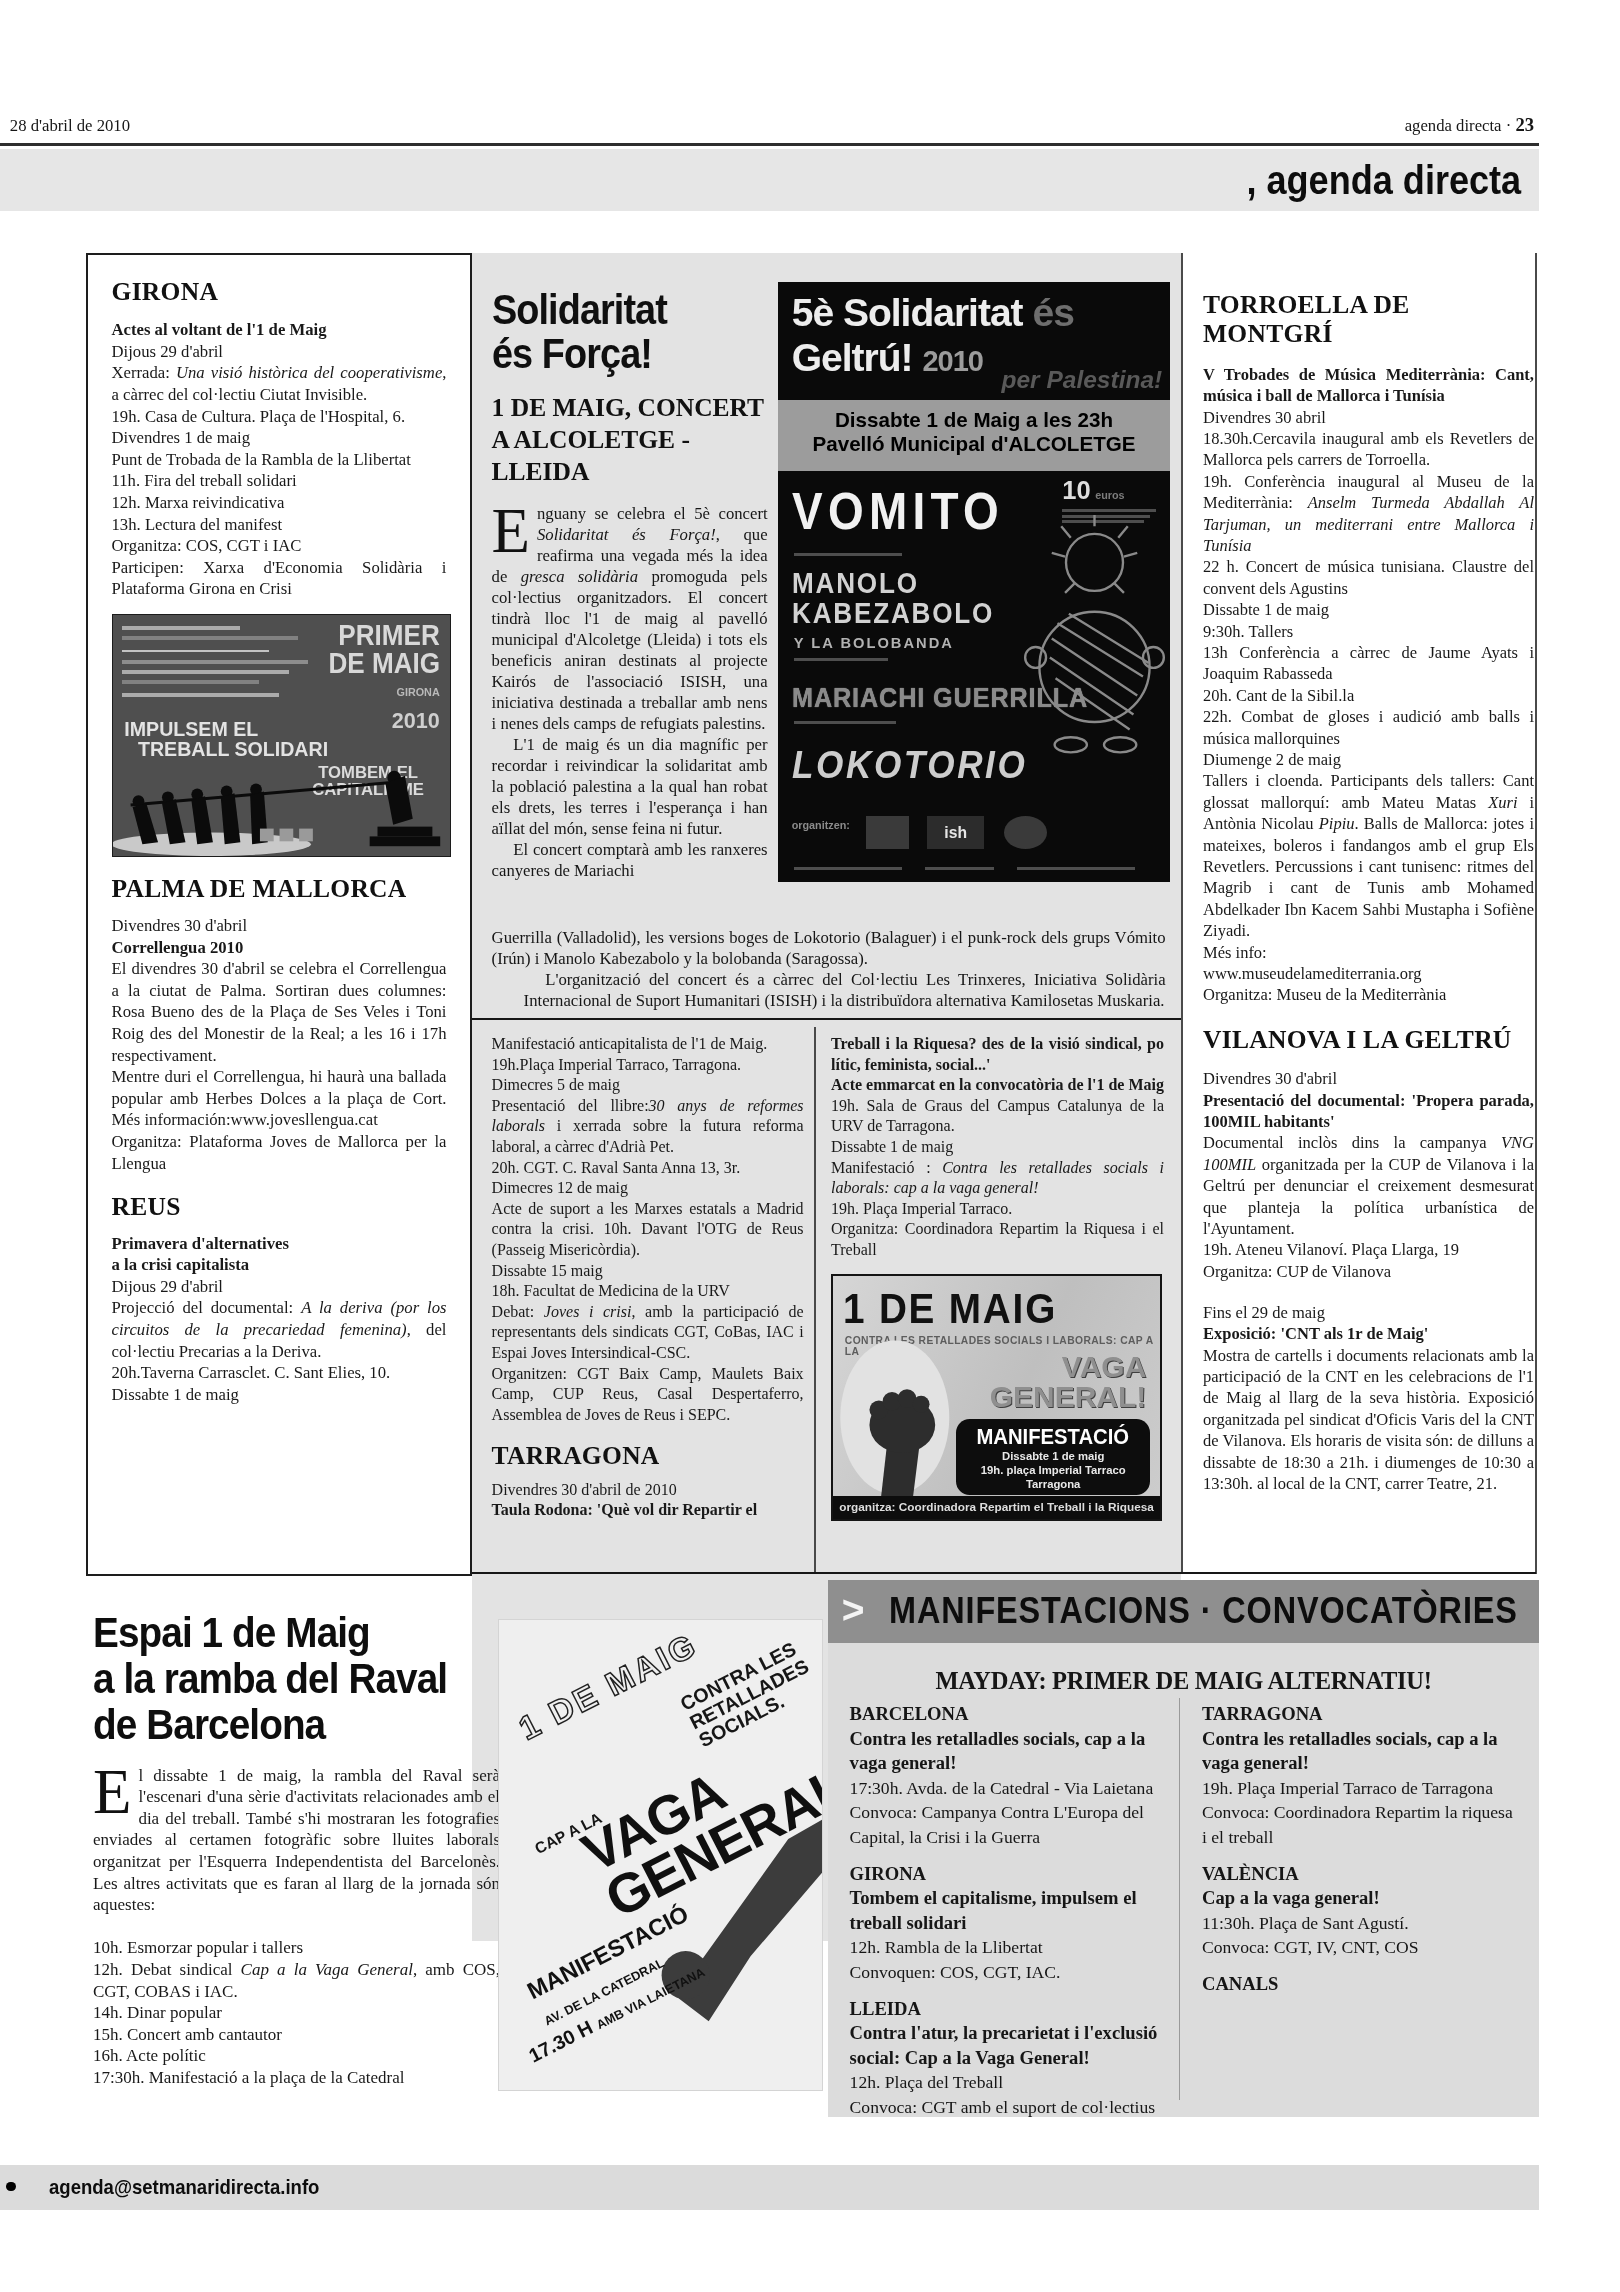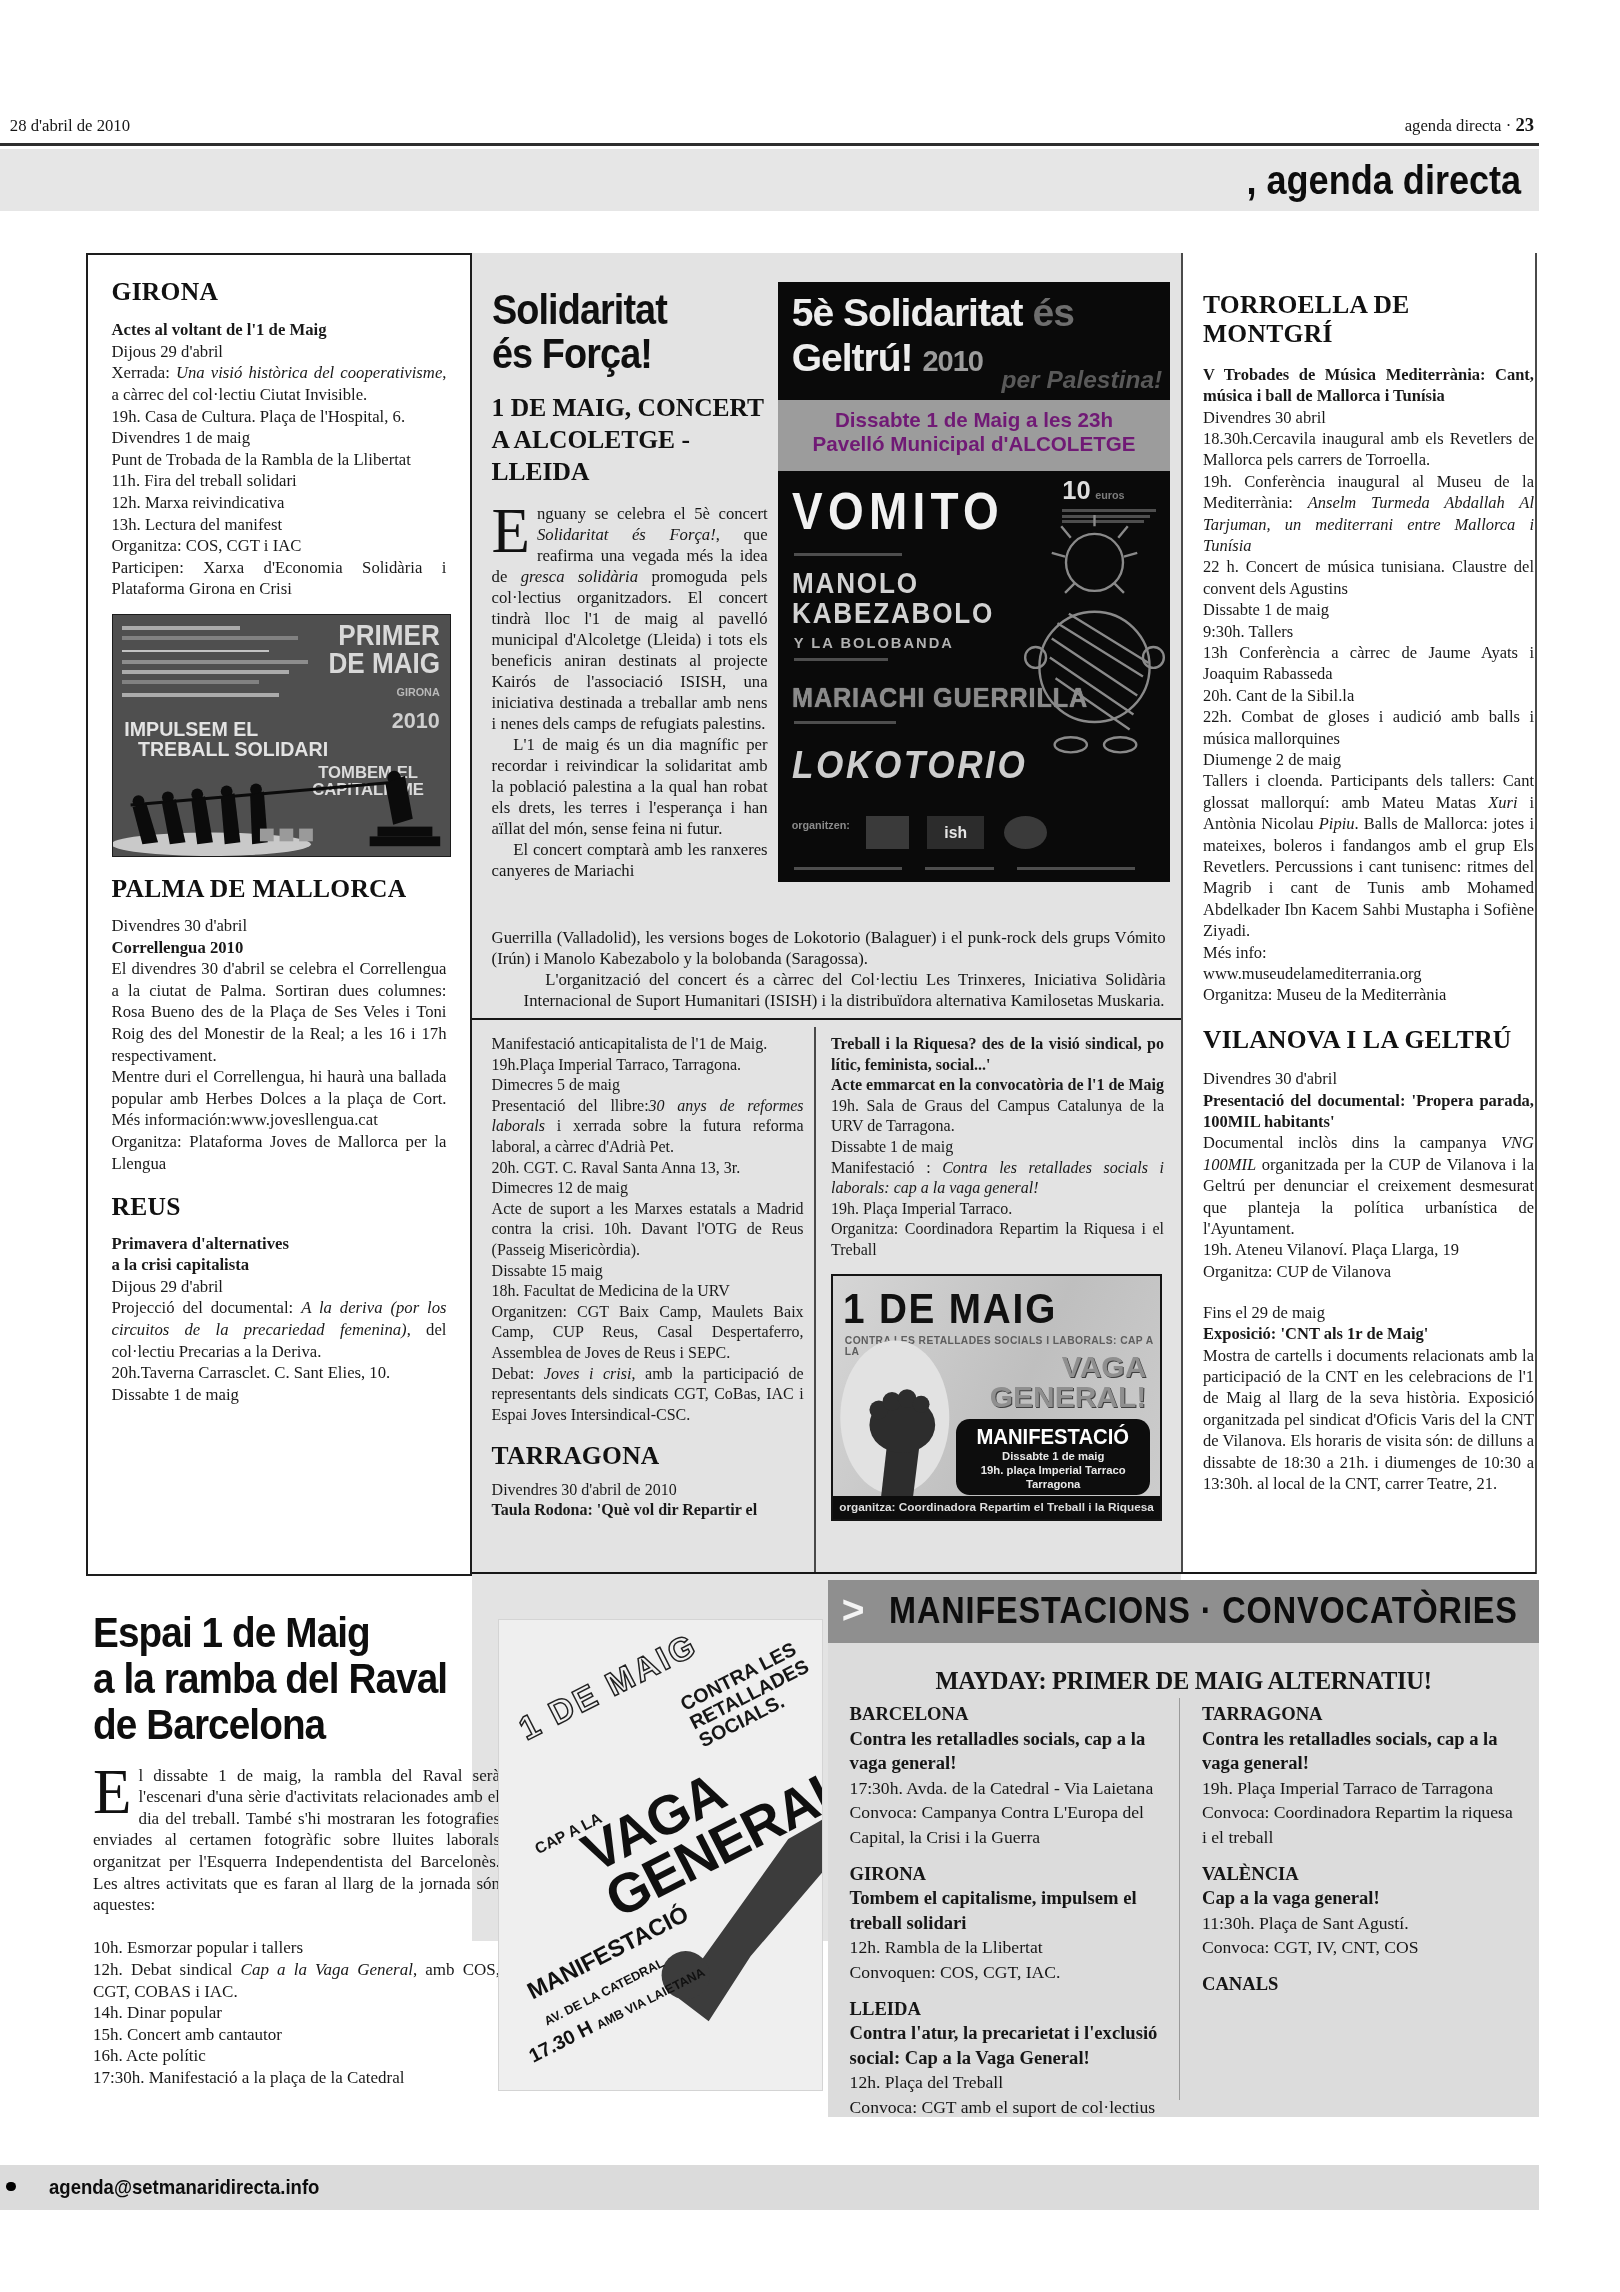--- a/index.html
+++ b/index.html
@@ -167,21 +167,21 @@
     </div>
 
     <div id="poster2" class="poster sans">
       <div class="abs" style="left:13.7px;top:7.8px;font-weight:700;font-size:39px;line-height:45px;letter-spacing:-1px;">
         <span>5è Solidaritat</span>
         <span style="color:#6e6e6e;">és</span><br>
         <span>Geltrú!</span>
         <span style="color:#9b9b9b;font-size:29px;">2010</span>
       </div>
       <div class="abs" style="right:7.8px;top:84px;font-weight:700;font-size:24.5px;color:#595959;font-style:italic;">per Palestina!</div>
-      <div class="abs" style="left:0;top:118px;width:100%;height:71px;background:#9c9c9c;color:#701a75;text-align:center;font-weight:700;">
+      <div class="abs" style="left:0;top:118px;width:100%;height:71px;background:#9c9c9c;color:#000000;text-align:center;font-weight:700;">
         <div style="font-size:20.6px;margin-top:7.8px;">Dissabte 1 de Maig a les 23h</div>
         <div style="font-size:20.6px;">Pavelló Municipal d'ALCOLETGE</div>
       </div>
       <div class="abs" style="right:13.7px;top:194px;text-align:left;">
         <span style="font-weight:700;font-size:25.5px;color:#dedede;">10</span>
         <span style="font-size:10.8px;color:#7c7c7c;font-weight:700;">euros</span>
         <div class="p2url" style="position:static;width:94px;margin-top:3.9px;"></div>
         <div class="p2url" style="position:static;width:88px;margin-top:2.9px;"></div>
         <div class="p2url" style="position:static;width:82px;margin-top:2.9px;"></div>
       </div>
@@ -229,22 +229,22 @@
     <div class="abs" style="left:19.6px;top:781px;width:312px;">
       <div class="ln">Manifestació anticapitalista de l'1 de Maig.</div>
       <div class="ln">19h.Plaça Imperial Tarraco, Tarragona.</div>
       <div class="ln">Dimecres 5 de maig</div>
       <div class="ln">Presentació del llibre:<i>30 anys de reformes laborals</i> i xerrada sobre la futura reforma laboral, a càrrec d'Adrià Pet.</div>
       <div class="ln">20h. CGT. C. Raval Santa Anna 13, 3r.</div>
       <div class="ln">Dimecres 12 de maig</div>
       <div class="ln">Acte de suport a les Marxes estatals a Madrid contra la crisi. 10h. Davant l'OTG de Reus (Passeig Misericòrdia).</div>
       <div class="ln">Dissabte 15 maig</div>
       <div class="ln">18h. Facultat de Medicina de la URV</div>
+      <div class="ln">Debat: <i>Joves i crisi</i>, amb la participació de representants dels sindicats CGT, CoBas, IAC i Espai Joves Intersindical-CSC.</div>
       <div class="ln">Organitzen: CGT Baix Camp, Maulets Baix Camp, CUP Reus, Casal Despertaferro, Assemblea de Joves de Reus i SEPC.</div>
-      <div class="ln">Debat: <i>Joves i crisi</i>, amb la participació de representants dels sindicats CGT, CoBas, IAC i Espai Joves Intersindical-CSC.</div>
       <div class="shead" style="margin:15.7px 0 9.8px 0;">TARRAGONA</div>
       <div class="ln">Divendres 30 d'abril de 2010</div>
       <div class="ln b">Taula Rodona: 'Què vol dir Repartir el</div>
     </div>
 
     <div class="vrule abs" style="left:342px;top:774px;height:547px;"></div>
 
     <div class="abs" style="left:359px;top:781px;width:333px;">
       <div class="ln b">Treball i la Riquesa? des de la visió sindical, po lític, feminista, social...'</div>
       <div class="ln b">Acte emmarcat en la convocatòria de l'1 de Maig</div>

